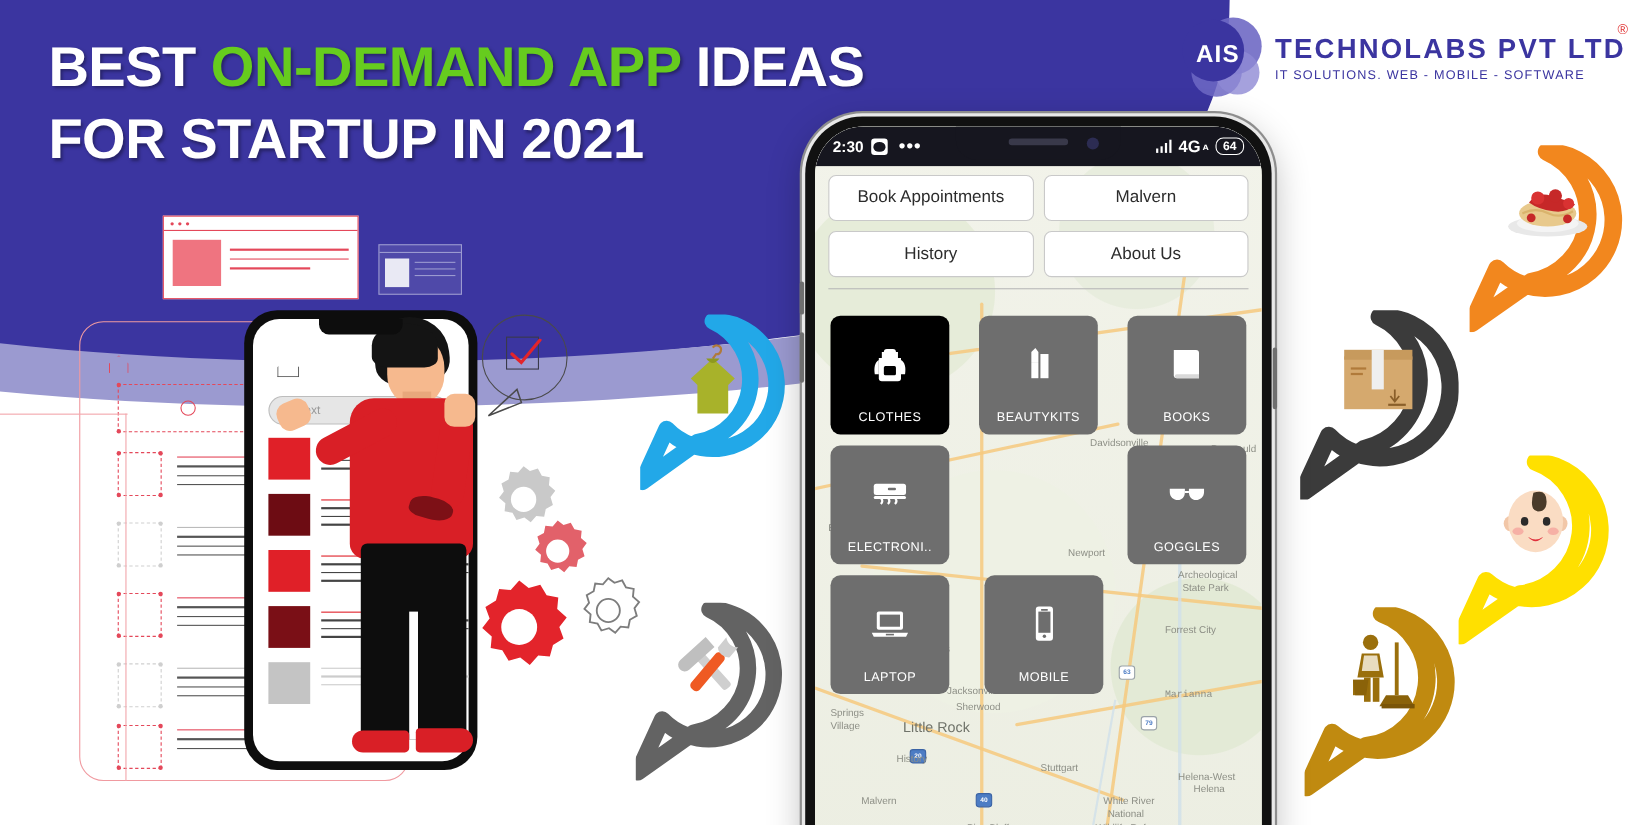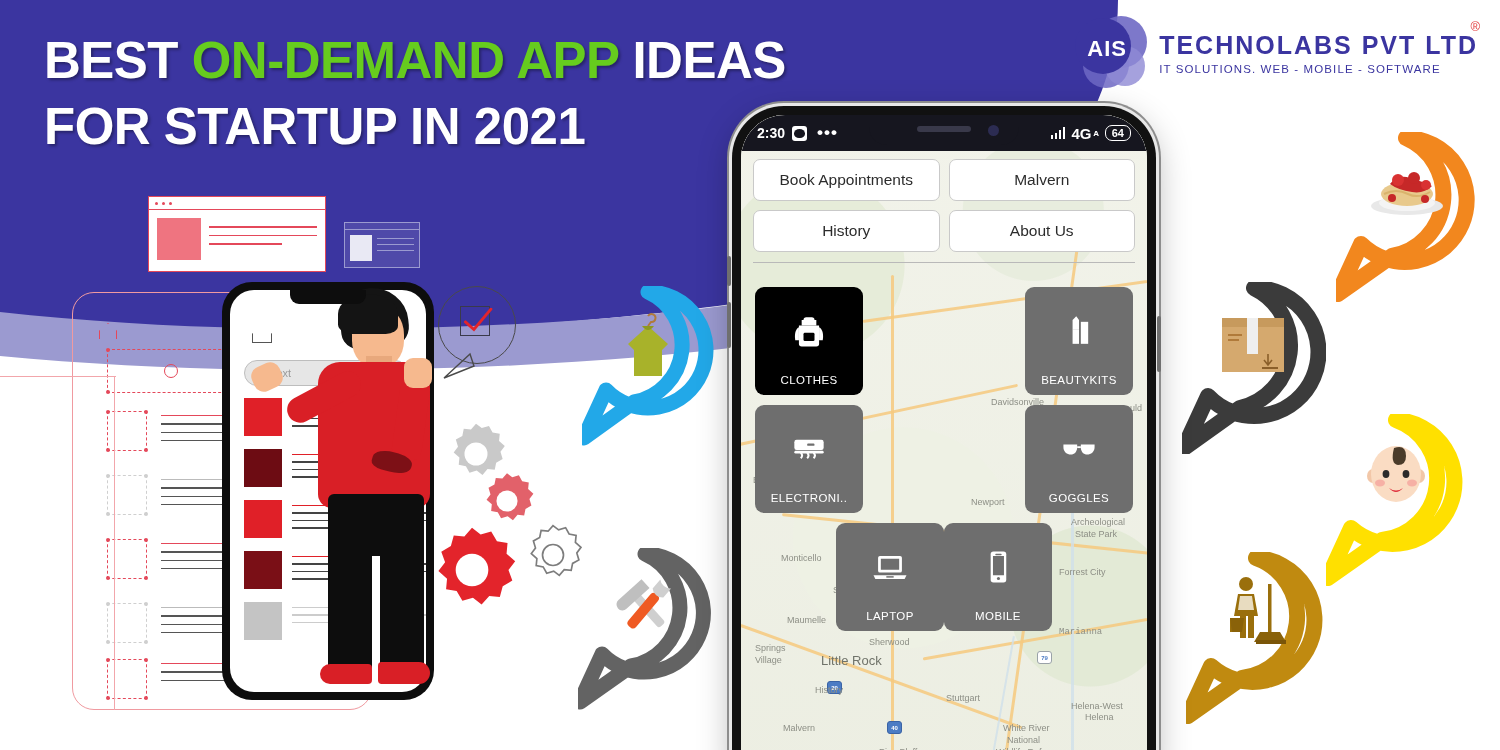--- a/index.html
+++ b/index.html
@@ -228,21 +228,21 @@
   .navgrid{ display:grid; grid-template-columns:1fr 1fr; gap:9px; }
   .navbtn{
     background:#fff; border:1px solid #c9c9c9; border-radius:7px;
     text-align:center; font-size:15.5px; color:#2c2c2c; padding:11px 4px;
     font-family:"Liberation Sans",sans-serif;
   }
   .divider{ height:1px; background:#b9b9b9; margin:10px 0 0; }
 
   .cats{ position:absolute; left:0; top:172px; right:0; padding:0 14px; z-index:5; }
   .catrow{ display:flex; justify-content:space-between; margin-bottom:10px; }
-  .catrow.two{ justify-content:center; }
+  .catrow.two{ justify-content:flex-start; gap:32px; }
   .cat{
     width:108px; height:108px; background:#6e6e6e; border-radius:9px;
     display:flex; flex-direction:column; align-items:center; justify-content:flex-end;
     padding-bottom:9px; color:#fff;
   }
   .cat.sel{ background:#000; }
   .cat .ic{ flex:1; display:flex; align-items:center; justify-content:center; width:100%; }
   .cat .lbl{ font-size:11.5px; letter-spacing:.4px; font-family:"Liberation Sans",sans-serif; }
 
   
@@ -702,20 +702,29 @@
             <div class="cat">
               <div class="ic">
                 <svg viewBox="0 0 48 48" width="44" height="44">
                   <path d="M17 12l4-4 3 4v10h-7z" fill="#fff"></path>
                   <rect x="17" y="22" width="7" height="16" fill="#fff"></rect>
                   <rect x="26" y="14" width="8" height="24" fill="#fff"></rect>
                 </svg>
               </div>
               <div class="lbl">BEAUTYKITS</div>
             </div>
+            <div class="cat">
+              <div class="ic">
+                <svg viewBox="0 0 48 48" width="44" height="44">
+                  <path d="M11 10h22a3 3 0 0 1 3 3v25H14a3 3 0 0 1-3-3z" fill="#fff"></path>
+                  <path d="M14 34h22v4H14a2 2 0 0 1 0-4z" fill="#d9d9d9"></path>
+                </svg>
+              </div>
+              <div class="lbl">BOOKS</div>
+            </div>
           </div>
         <div class="catrow" id="cat-row-2">
             <div class="cat">
               <div class="ic">
                 <svg viewBox="0 0 48 48" width="44" height="44">
                   <rect x="8" y="14" width="32" height="11" rx="2.5" fill="#fff"></rect>
                   <rect x="22" y="18" width="8" height="2.5" rx="1" fill="#6e6e6e"></rect>
                   <rect x="8" y="26" width="32" height="3" rx="1.5" fill="#fff"></rect>
                   <path d="M15 34q3-3 0-6M22 34q3-3 0-6M29 34q3-3 0-6" stroke="#fff" stroke-width="2.2" fill="none"></path>
                 </svg>

